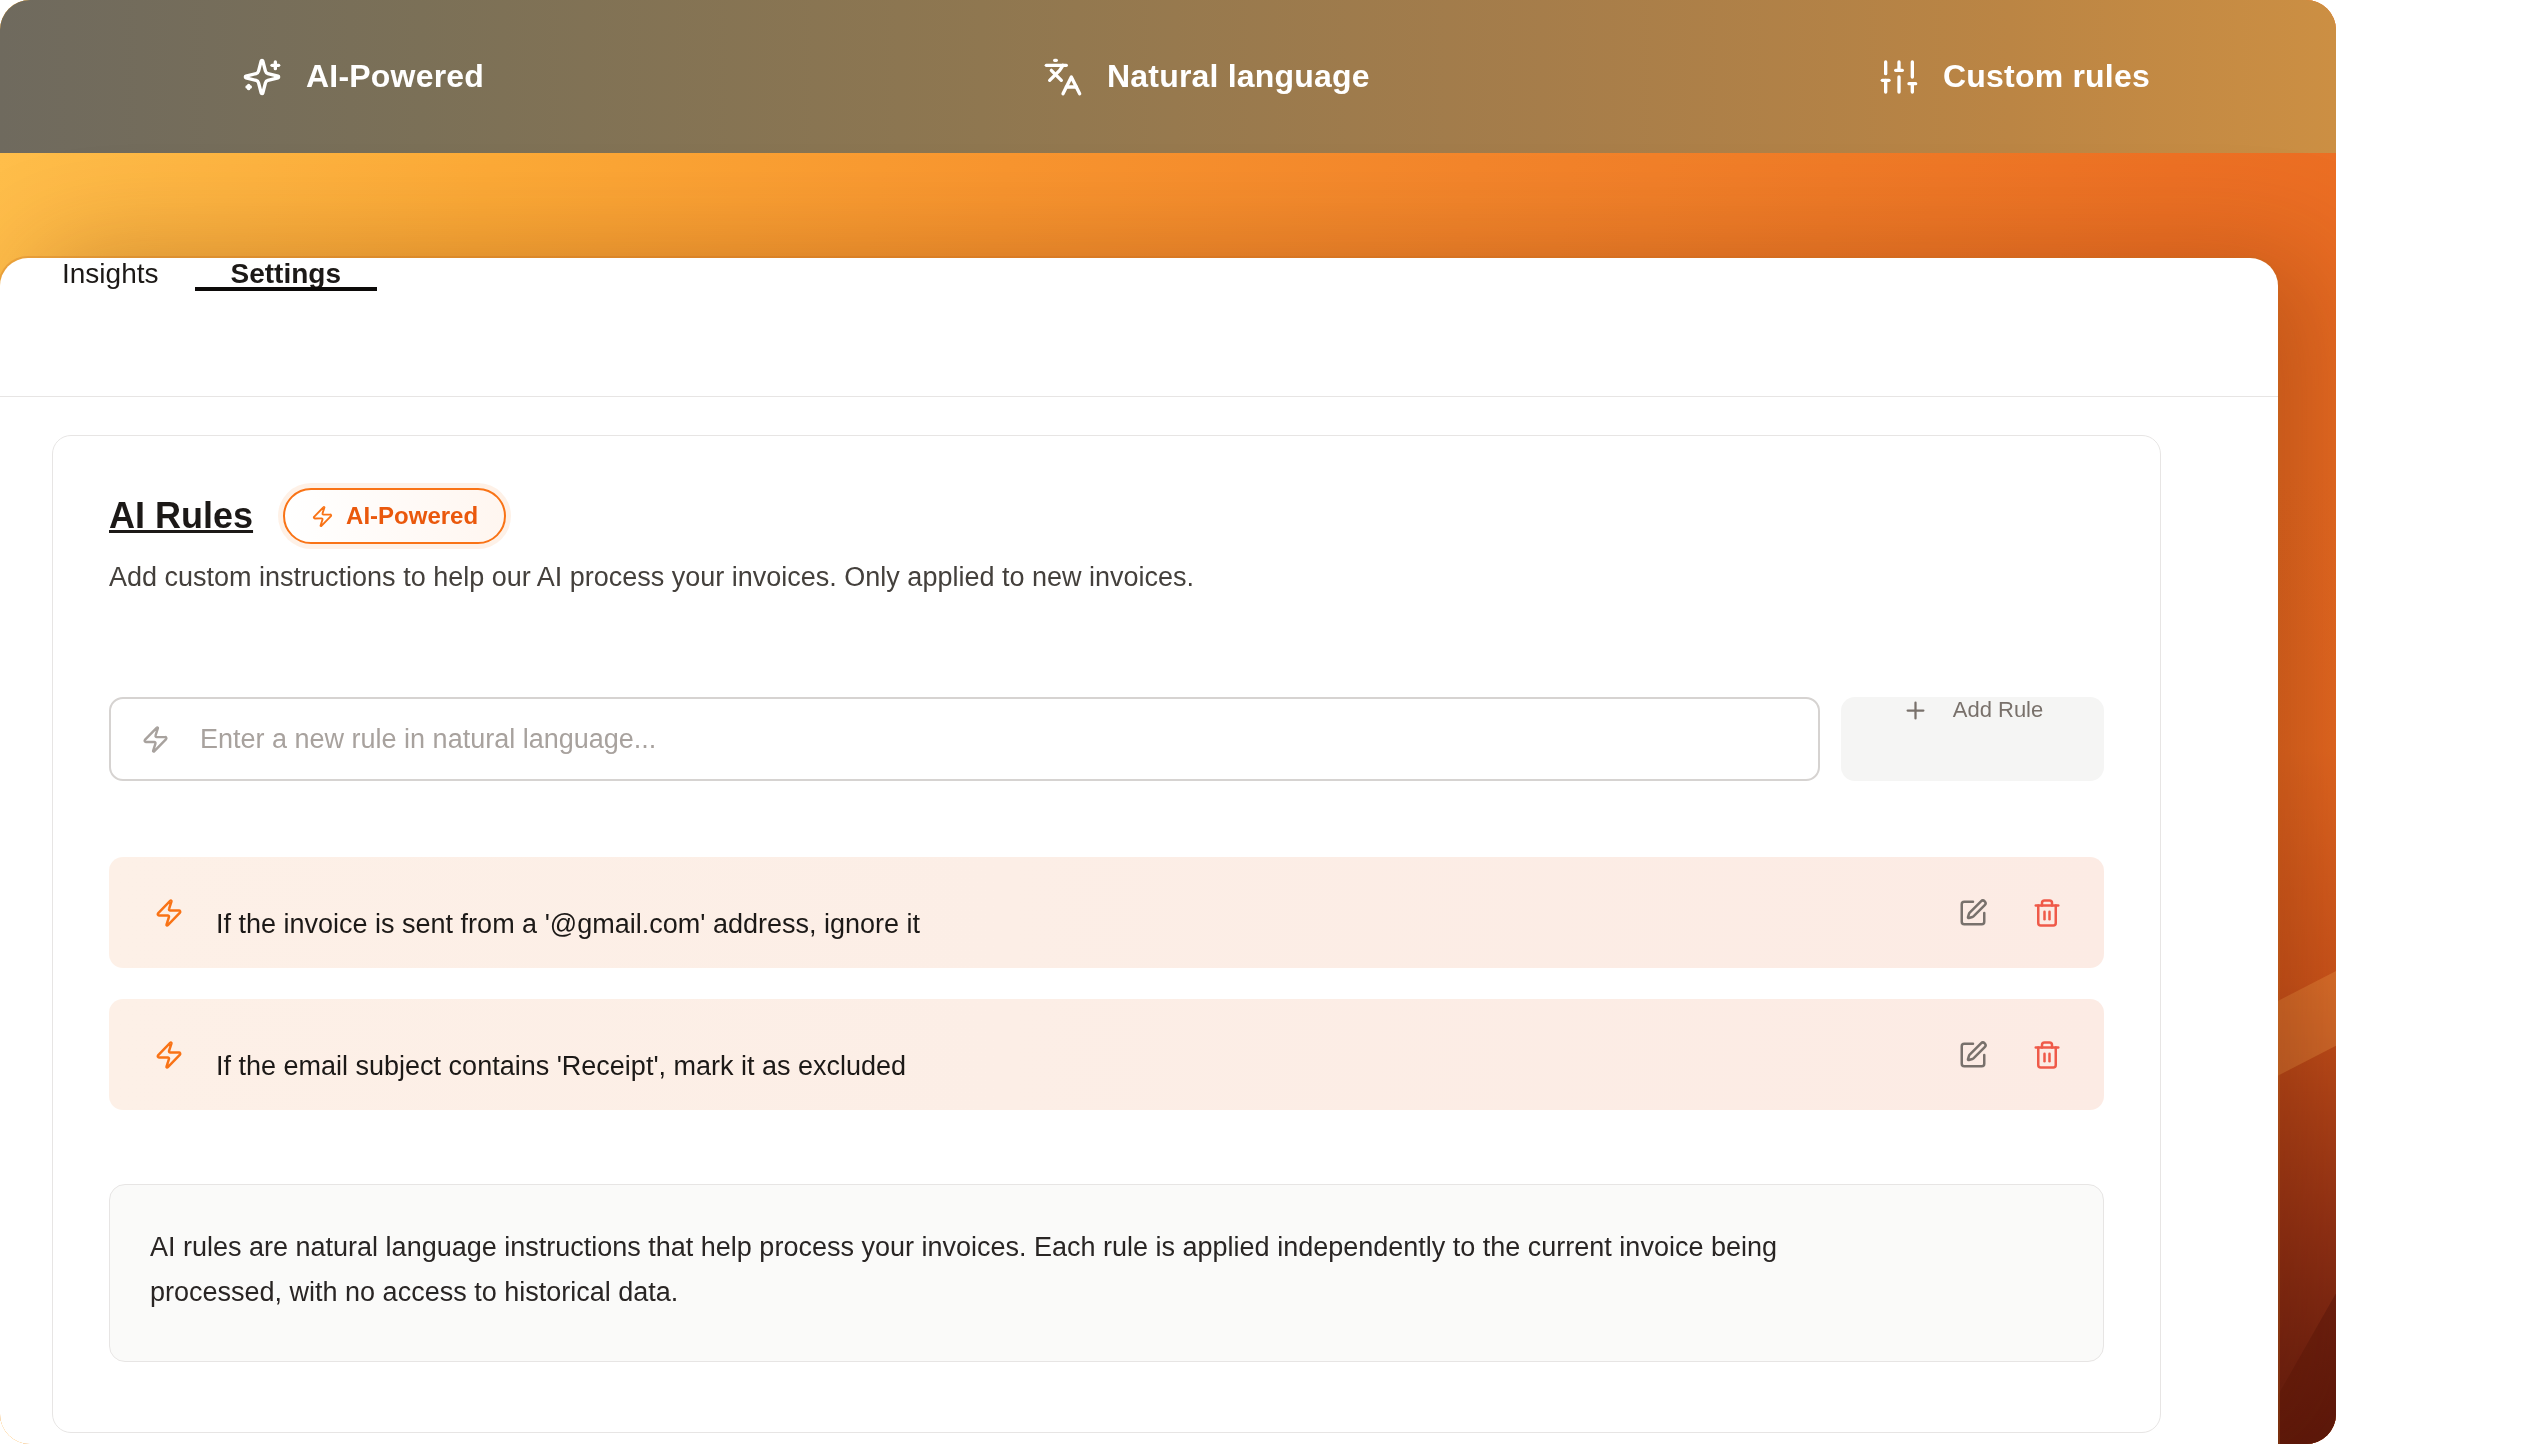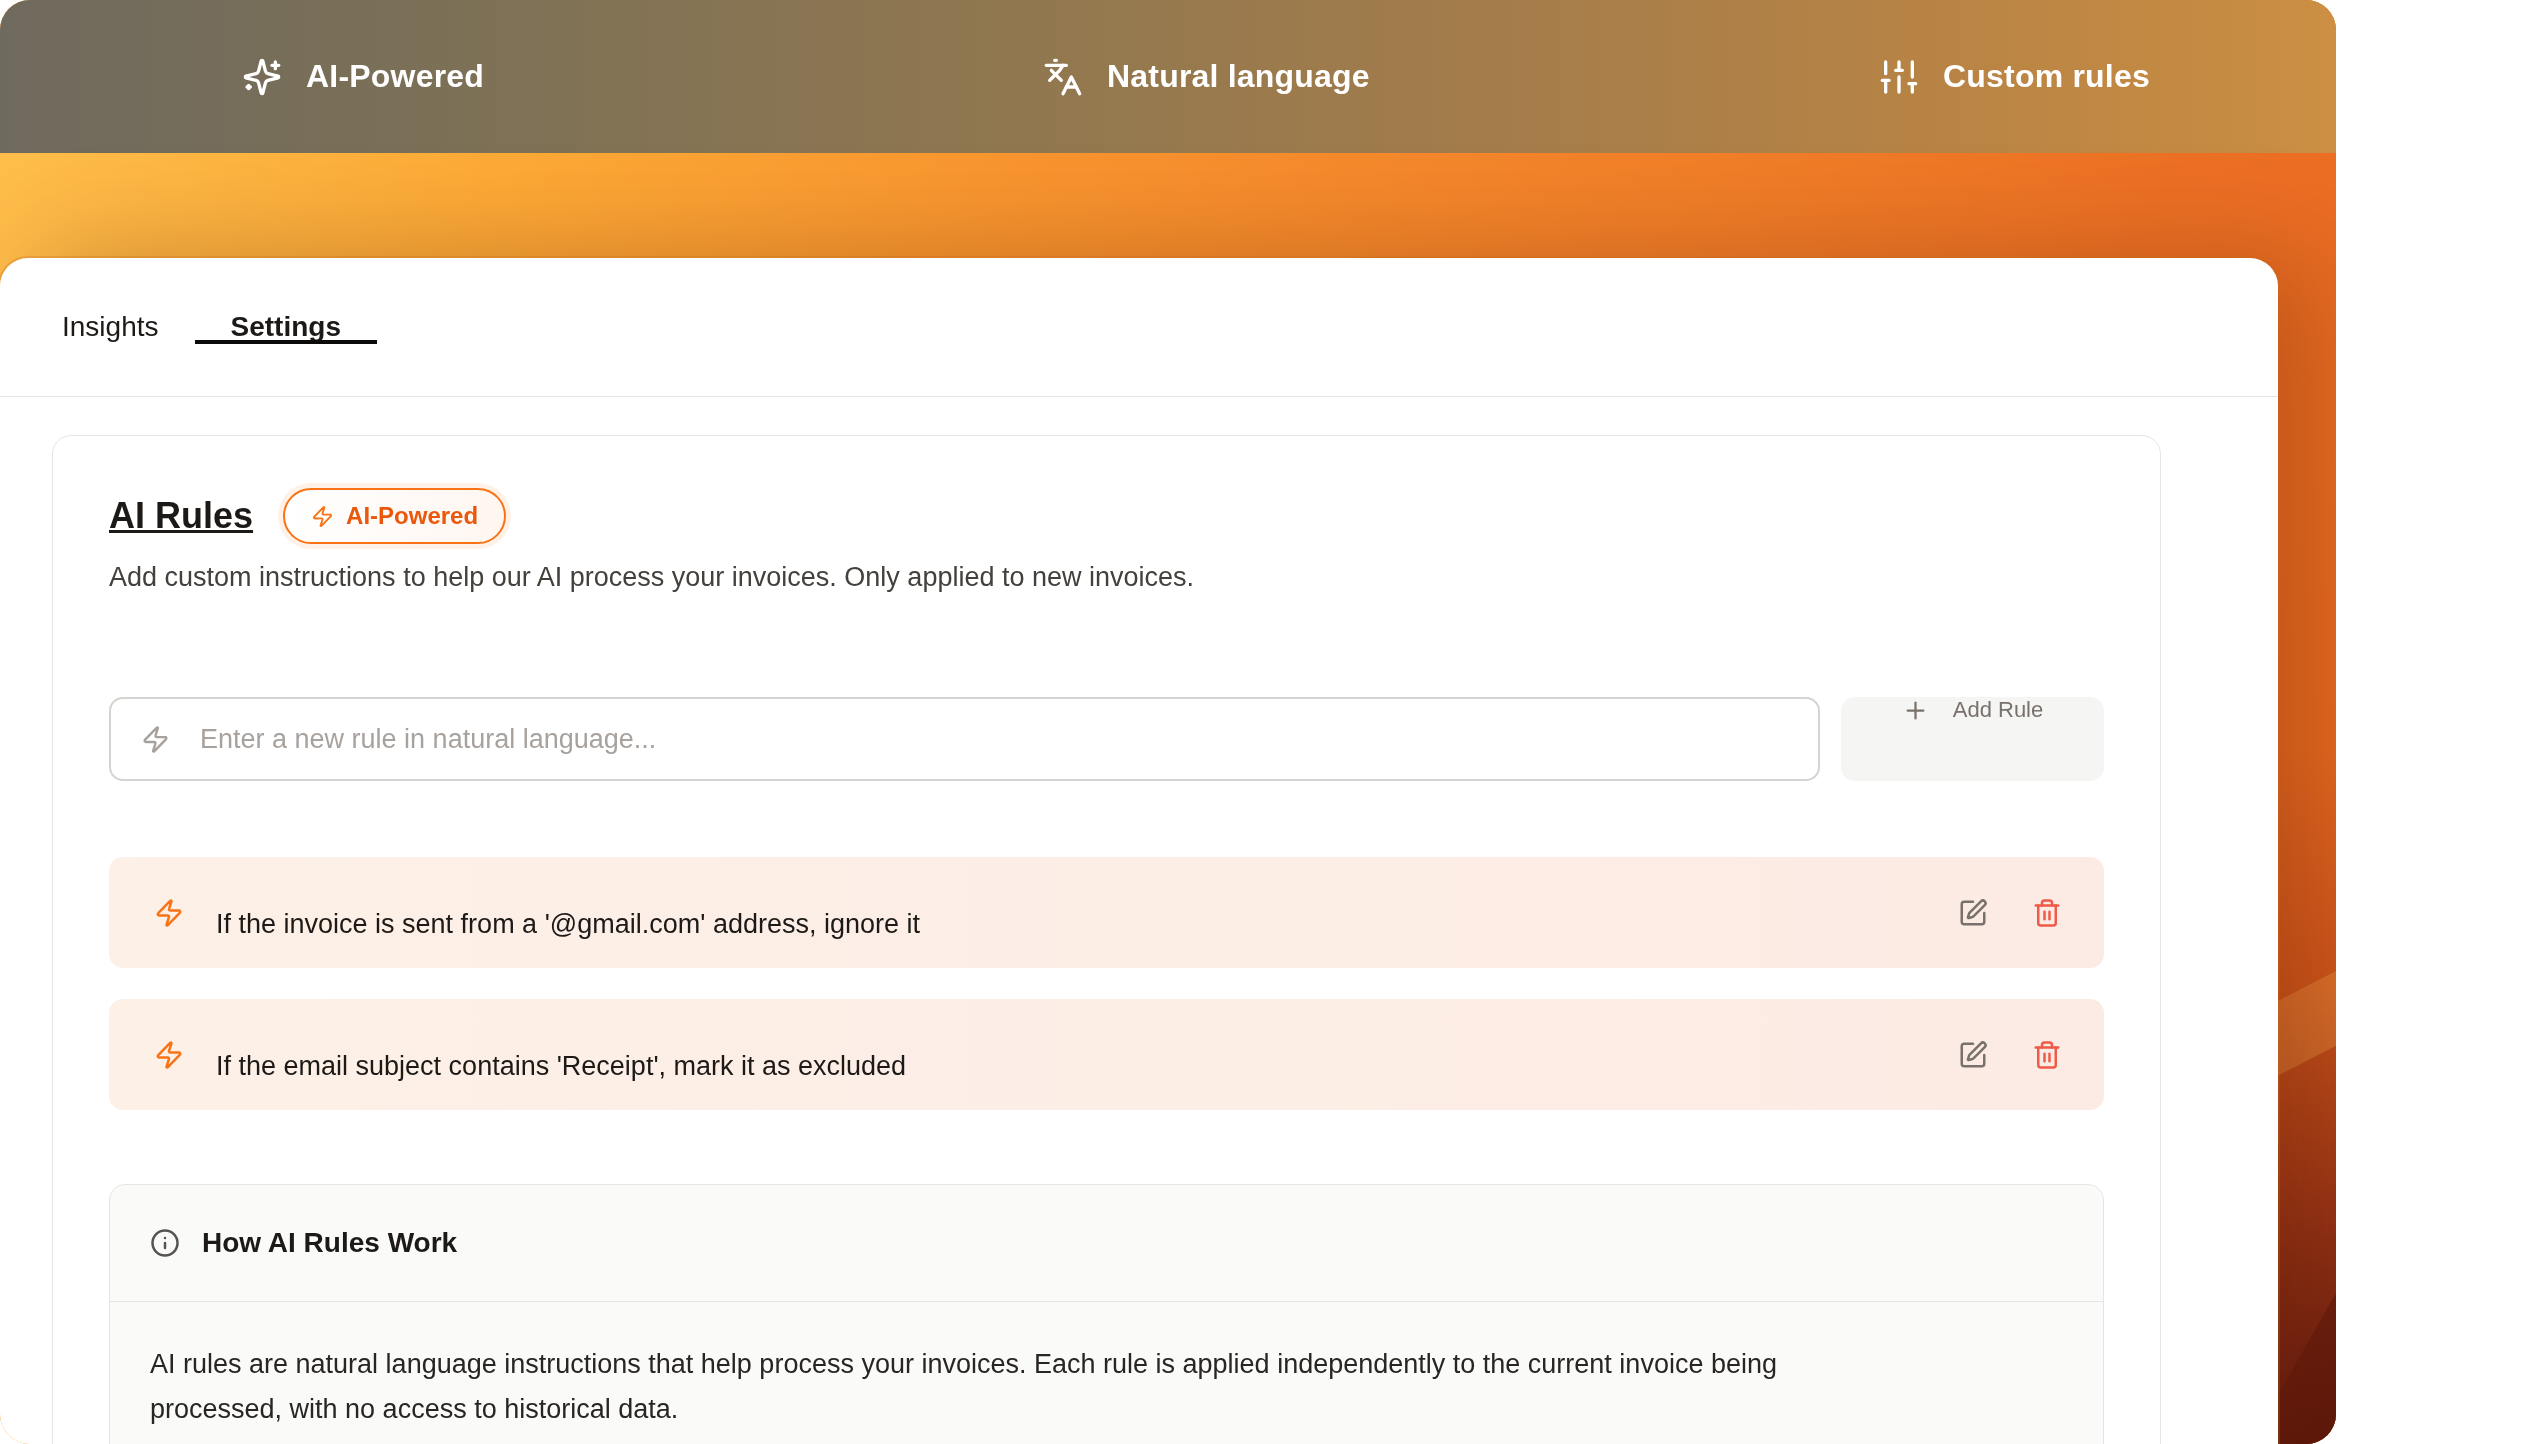--- a/index.html
+++ b/index.html
@@ -55,21 +55,21 @@
     width:2278px; height:1186px;
     background:#ffffff;
     border-radius:28px 28px 0 0;
     box-shadow:0 0 0 2px rgba(196,106,30,0.28), 40px 0 110px rgba(90,25,0,0.30);
     overflow:hidden;
   }
 
   .tabbar {
     height:139px;
     border-bottom:1px solid #e7e5e4;
-    display:flex; align-items:center;
+    display:flex; align-items:flex-start;
     padding-left:26px;
   }
   .tab {
     display:flex; align-items:center;
     padding:0 36px;
     font-size:28px; color:#1c1917;
     position:relative; cursor:pointer;
   }
   .tab.active { font-weight:700; }
   .tab.active::after {
@@ -295,26 +295,18 @@
                 <path d="M10 11v6"></path>
                   <path d="M14 11v6"></path>
               </svg>
             </button>
           </span>
         </div>
 
       </div>
 
       <div class="info-box">
-        <div class="info-header">
-          <svg viewBox="0 0 24 24" fill="none" stroke="currentColor" stroke-width="2" stroke-linecap="round" stroke-linejoin="round">
-            <circle cx="12" cy="12" r="10"></circle>
-              <path d="M12 16v-4"></path>
-              <path d="M12 8h.01"></path>
-          </svg>
-          <span class="info-title">How AI Rules Work</span>
-        </div>
         <div class="info-body">AI rules are natural language instructions that help process your invoices. Each rule is applied independently to the current invoice being processed, with no access to historical data.</div>
       </div>
 
     </div>
   </div>
 </div>
 
 </body></html>

